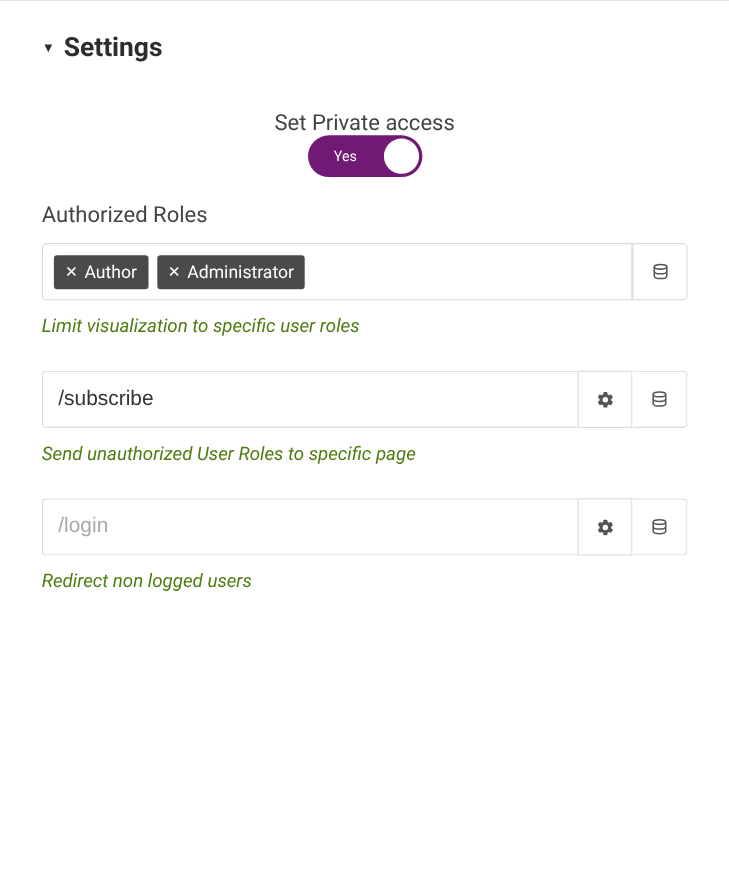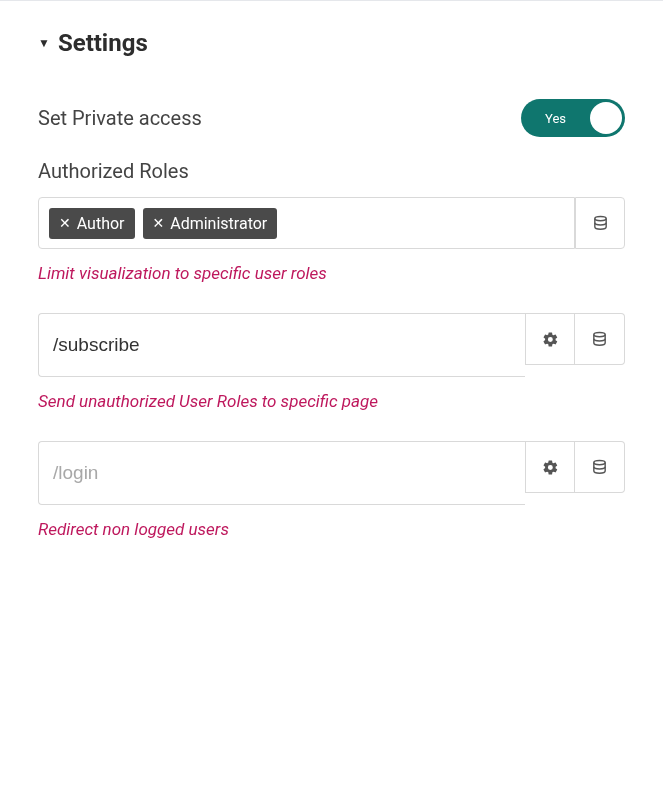--- a/index.html
+++ b/index.html
@@ -25,30 +25,31 @@
   font-size: 24px;
   font-weight: 700;
   color: #2d2d2d;
 }
 .field { margin-bottom: 22px; }
 .field-row {
   display: flex;
   justify-content: space-between;
   align-items: center;
   margin-bottom: 16px;
+  flex-direction: column;
 }
 .field-label {
   font-size: 20px;
   color: #444;
 }
 .toggle {
   width: 104px;
   height: 38px;
   border-radius: 19px;
-  background: #0f766e;
+  background: #701a75;
   position: relative;
   display: flex;
   align-items: center;
   cursor: pointer;
 }
 .toggle-label {
   color: #fff;
   font-size: 13px;
   margin-left: 24px;
 }
@@ -63,21 +64,21 @@
 }
 .help-text {
   font-style: italic;
   color: #7a7a7a;
   font-size: 18px;
   line-height: 1.5;
   margin-bottom: 32px;
 }
 .help-text-small {
   font-style: italic;
-  color: #be185d;
+  color: #4d7c0f;
   font-size: 17px;
   margin-top: 14px;
   margin-bottom: 30px;
 }
 .input-group {
   display: flex;
   width: 100%;
 }
 .tags-box {
   flex: 1;
@@ -98,21 +99,21 @@
   display: flex;
   align-items: center;
   gap: 6px;
 }
 .tag .x {
   font-size: 14px;
   cursor: pointer;
 }
 .text-input {
   flex: 1;
-  height: 64px;
+  height: 52px;
   border: 1px solid #d9d9d9;
   border-right: none;
   border-radius: 4px 0 0 4px;
   padding: 0 14px;
   font-size: 19px;
   color: #333;
 }
 .text-input::placeholder { color: #a8a8a8; }
 .btn-addon {
   width: 50px;

